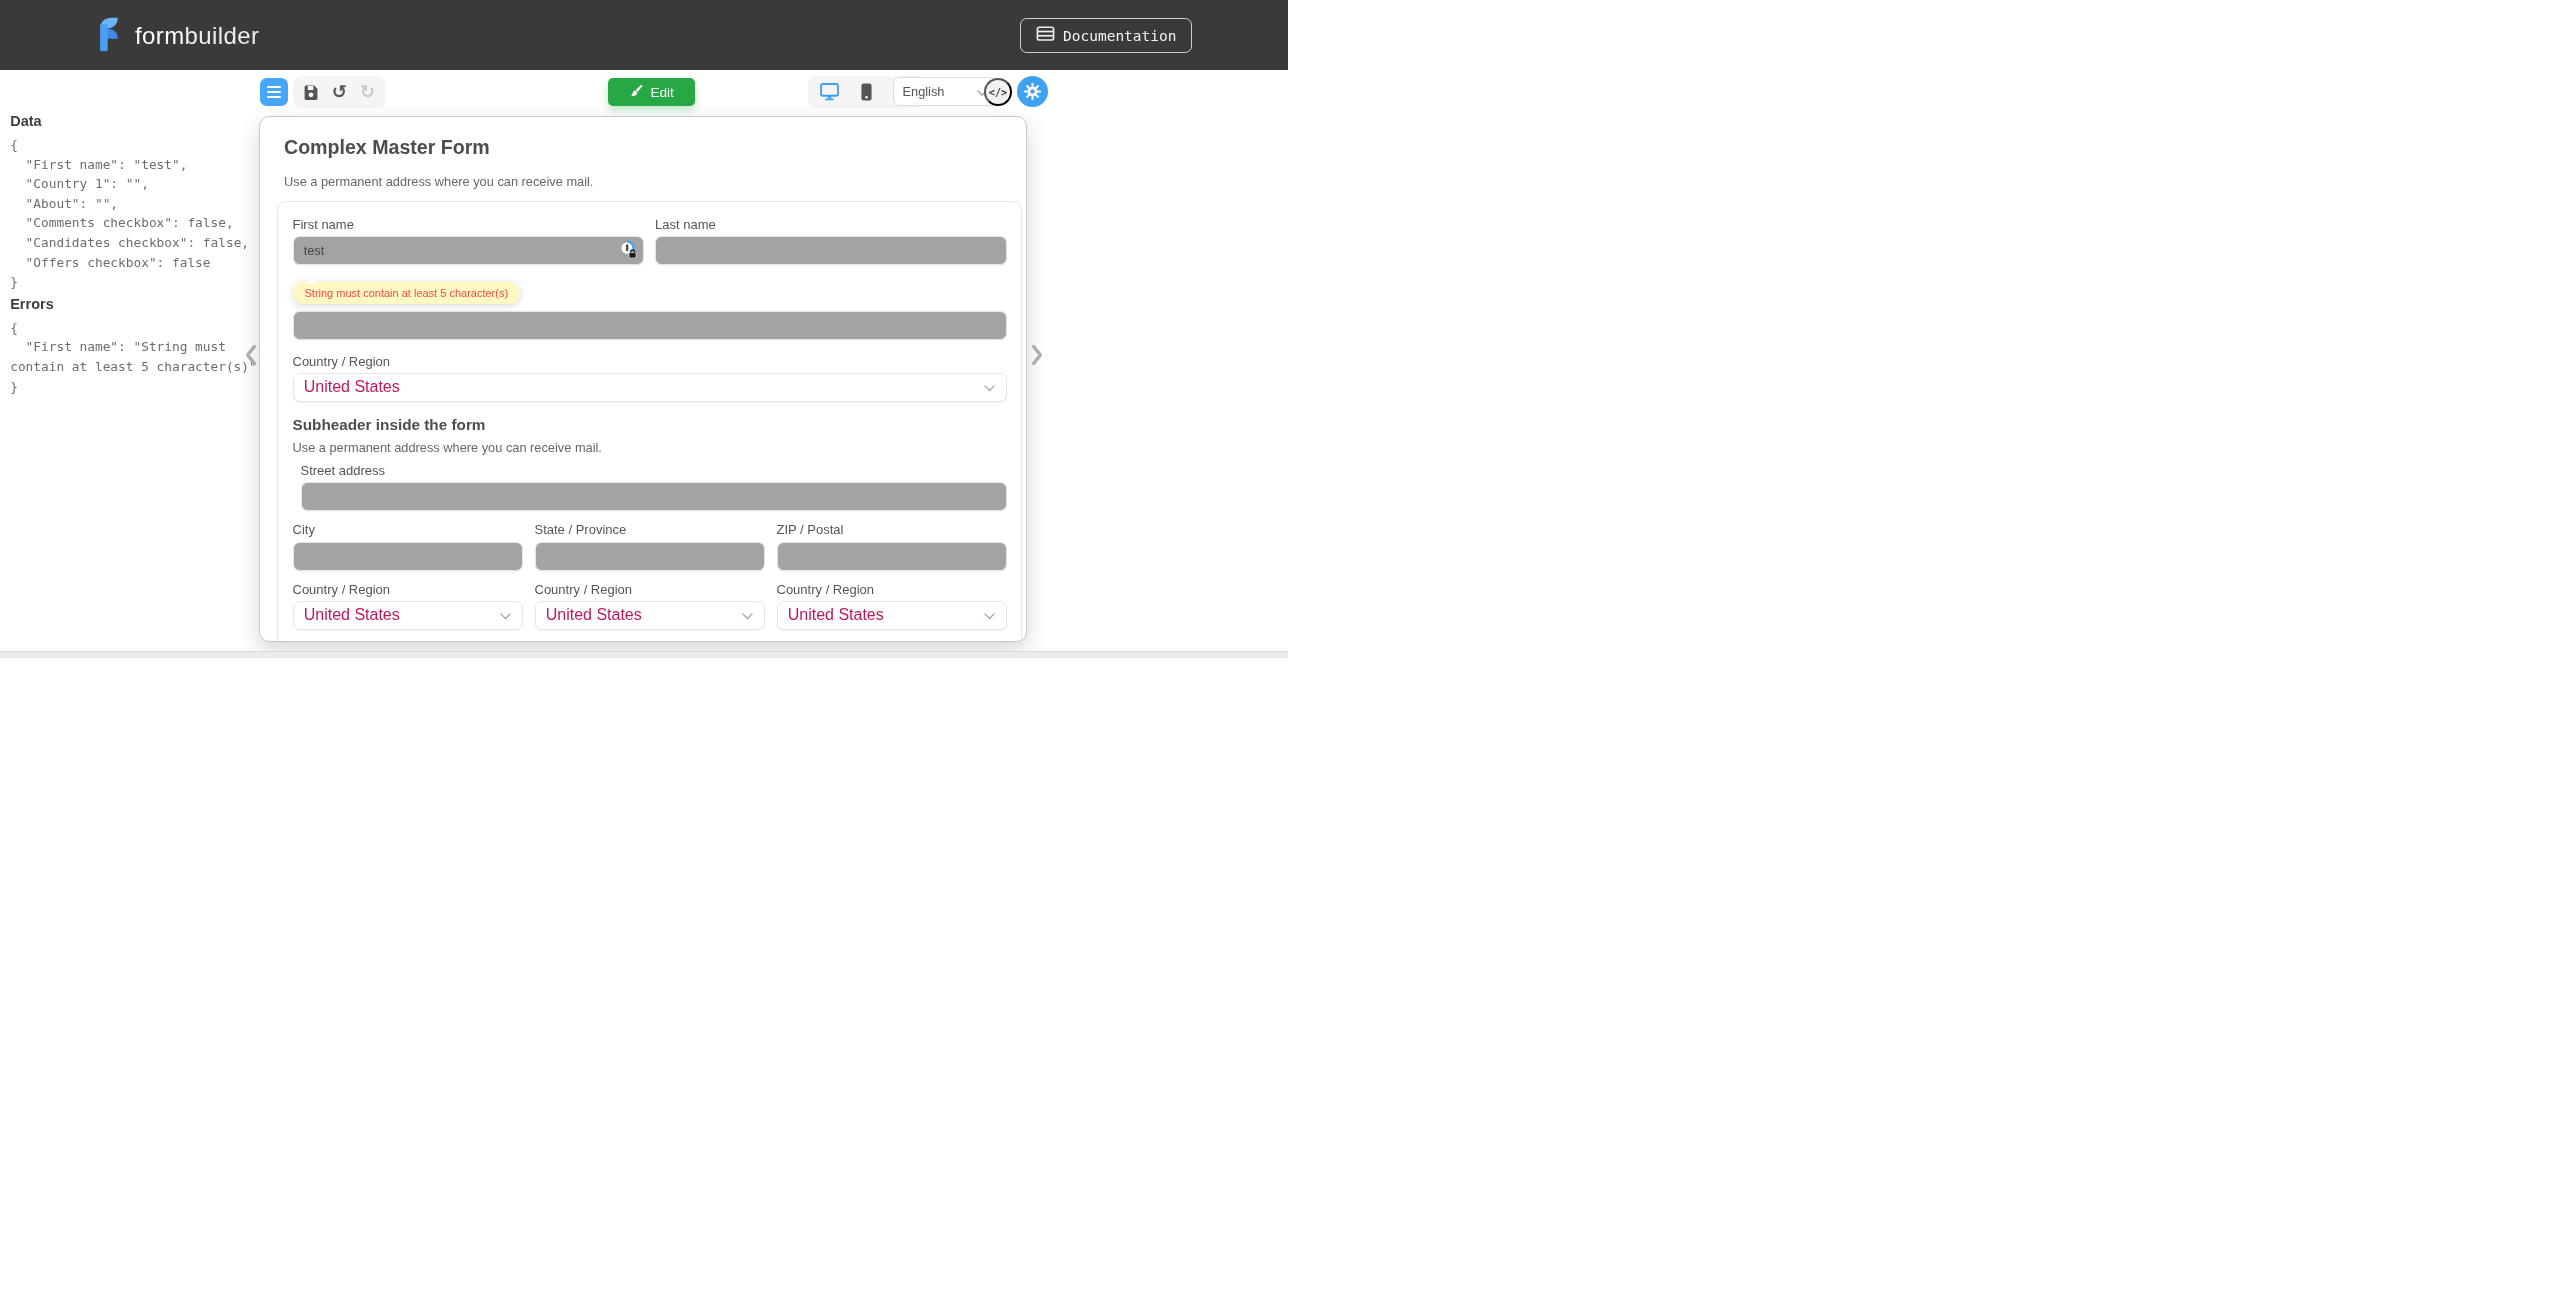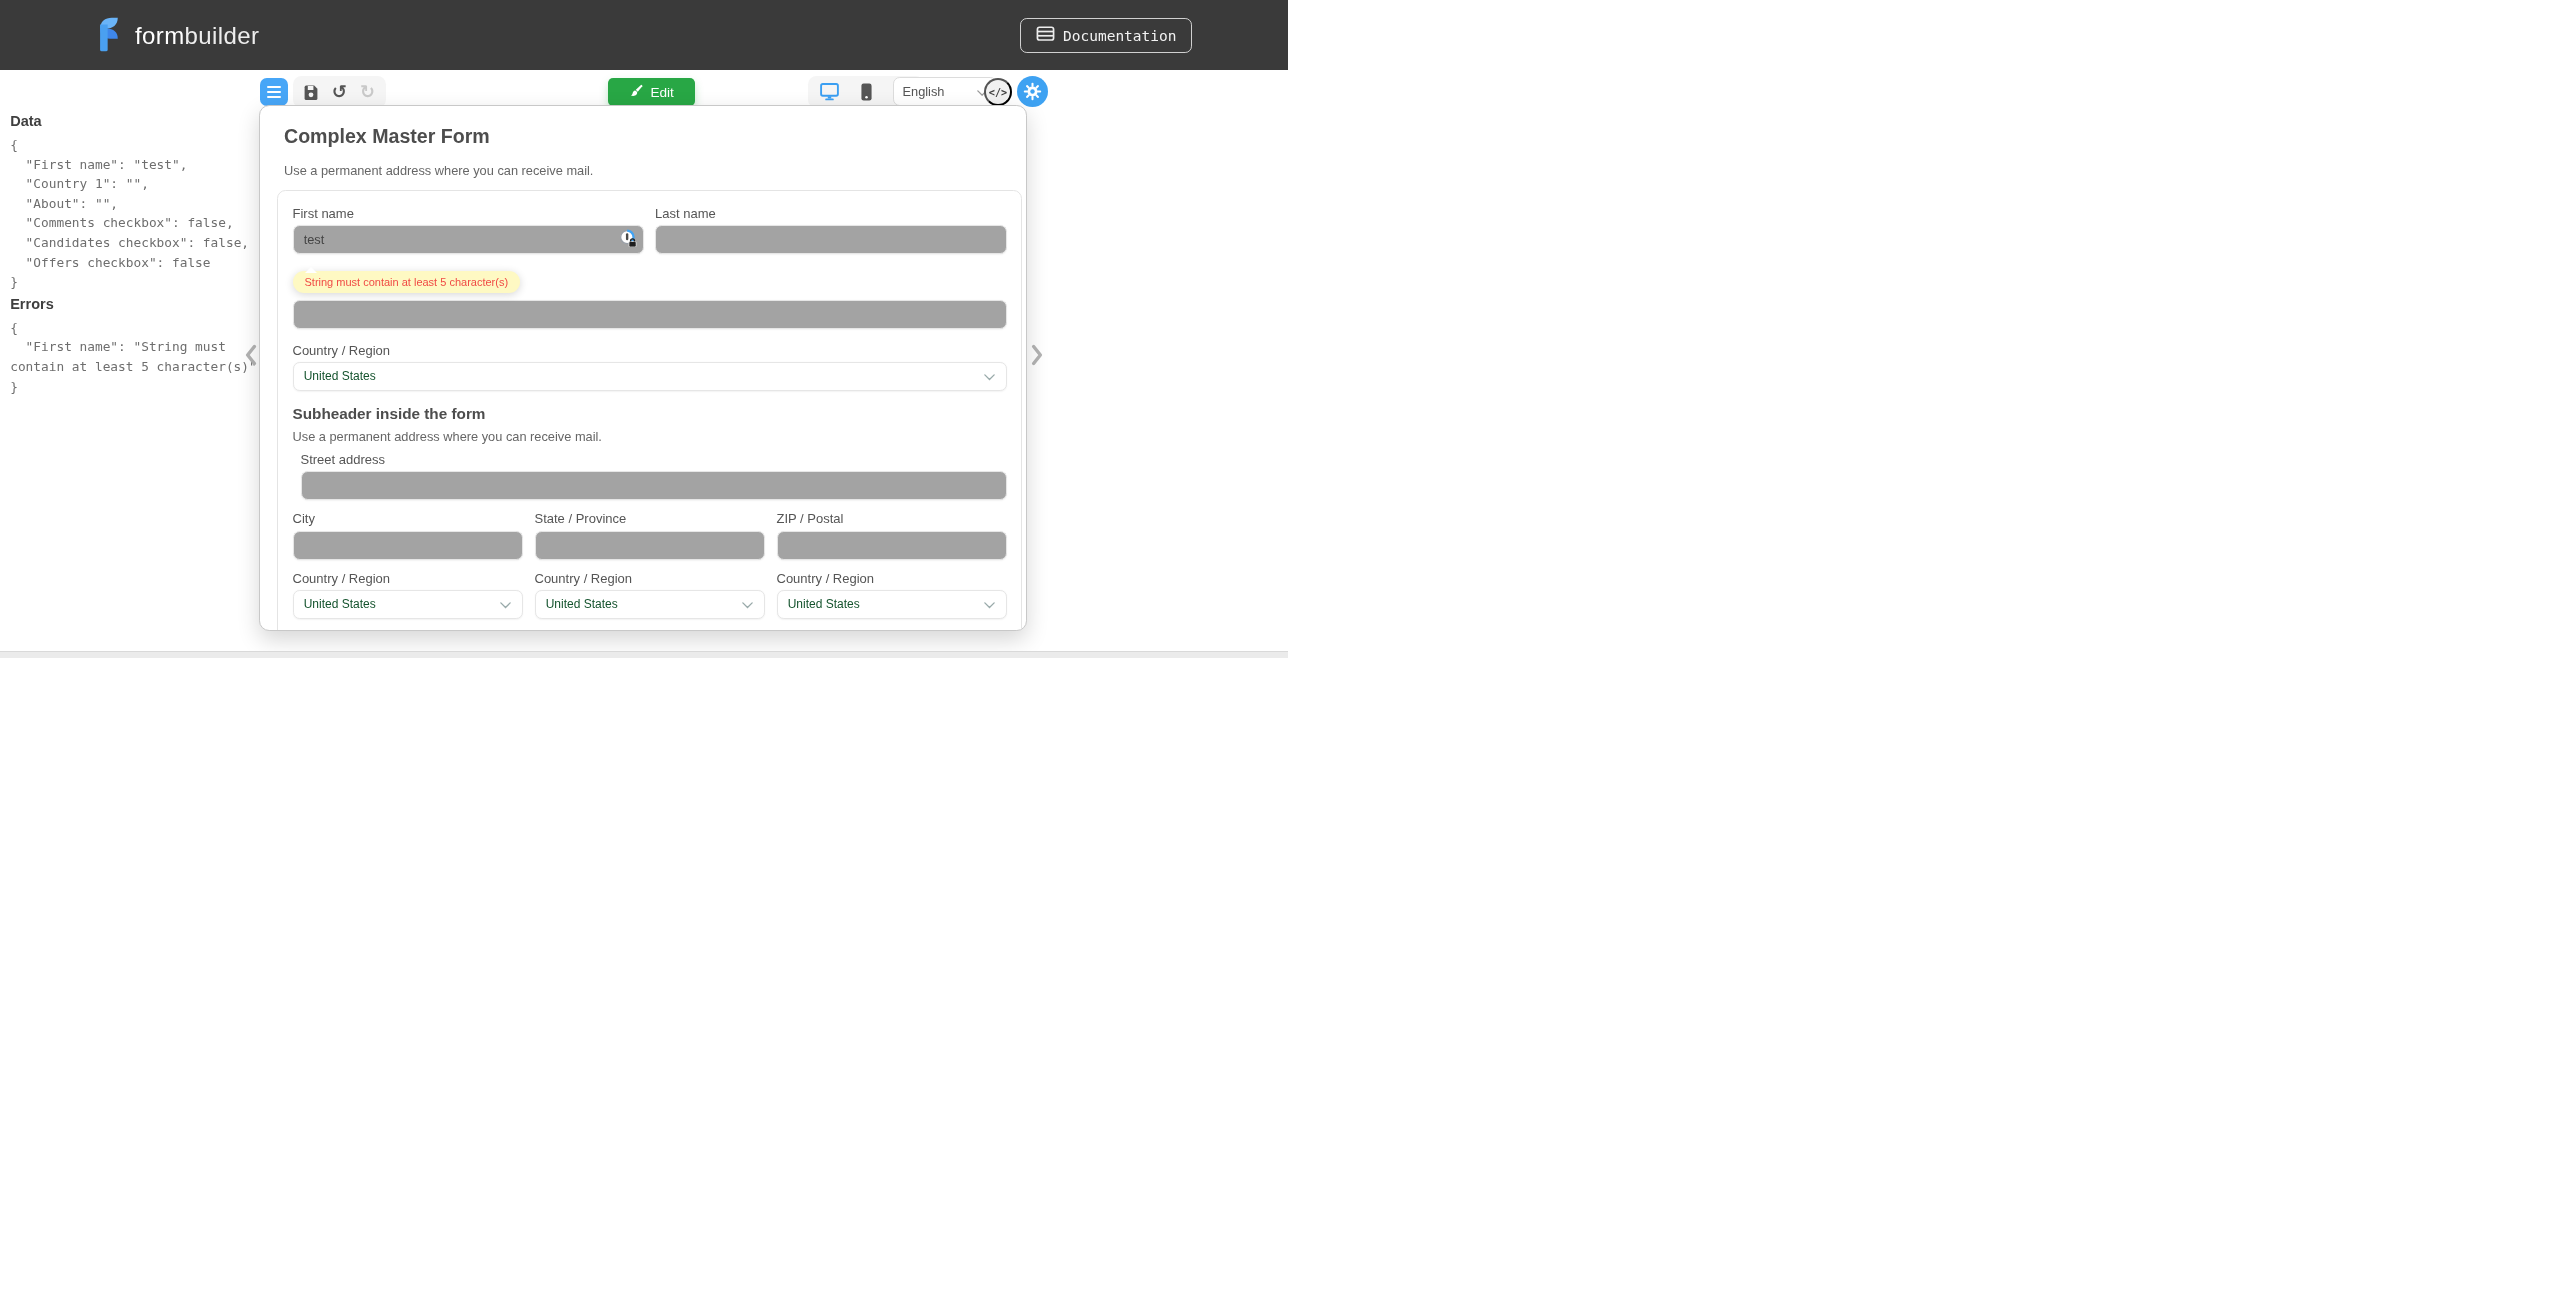--- a/index.html
+++ b/index.html
@@ -47,36 +47,36 @@
   .side-title { font-size:14.5px; font-weight:700; color:#3f3f3f; }
   .side-json { font-family:"DejaVu Sans Mono", monospace; font-size:12.8px; line-height:19.6px;
                color:#6e6e6e; white-space:pre-wrap; word-break:break-word; width:252px; margin:6px 0 0 0; }
   .side-title.errors { margin-top:4px; }
 
   
   .chev-left  { position:absolute; left:245px; top:344px; cursor:pointer; }
   .chev-right { position:absolute; left:1031px; top:344px; cursor:pointer; }
 
   
-  .card { position:absolute; left:259px; top:105px; width:768px; height:526px; background:#fff;
+  .card { position:absolute; left:259px; top:116px; width:768px; height:526px; background:#fff;
           border:0.9px solid #c8c8c8; border-radius:10.2px; overflow:hidden;
           box-shadow:0 8.5px 22px rgba(0,0,0,.16); }
   .card-title { margin:19px 0 0 24px; font-size:19.6px; font-weight:700; color:#4d4d4d; }
   .card-sub { margin:14.5px 0 0 24px; font-size:12.8px; color:#666; }
   .panel { margin:12.8px 0 0 17px; width:745px; height:681px; border:0.9px solid #e4e4e4;
            border-radius:8.5px; padding:14.5px; }
   .f-label { display:block; font-size:13px; color:#555; margin-bottom:4.3px; }
   .f-input { width:100%; height:29px; border:0.9px solid #e6e6e6; border-radius:6.8px; background:#a3a3a3;
              padding:0 10.2px; font-size:12.8px; color:#444; font-family:"Liberation Sans",sans-serif;
              box-shadow:0 0.9px 1.7px rgba(0,0,0,.05); outline:none; }
   .f-input::placeholder { color:#a8adb3; }
   .f-select { width:100%; height:29px; border:0.9px solid #e6e6e6; border-radius:6.8px; background:#fff;
               padding:0 10.2px; display:flex; align-items:center; justify-content:space-between;
               box-shadow:0 0.9px 1.7px rgba(0,0,0,.05); cursor:pointer; }
-  .f-select .ph { font-size:12px; color:#14532d;text-align:right; }
+  .f-select .ph { font-size:16px; color:#be185d;text-align:right; }
   .grid2 { display:grid; grid-template-columns:1fr 1fr; column-gap:11px; }
   .grid3 { display:grid; grid-template-columns:1fr 1fr 1fr; column-gap:12px; margin-top:11px; }
   .rel { position:relative; }
   .pw-icon { position:absolute; right:6.8px; top:23px; }
   .tooltip { display:inline-block; position:relative; margin-top:17px; background:#fef9c3; border-radius:12px;
              padding:5.1px 12px; font-size:11px; color:#f04a45; box-shadow:0 1.7px 8.5px rgba(0,0,0,.16); }
   .tooltip::before { content:""; position:absolute; top:-10.2px; left:12px; border:6px solid transparent;
                      border-bottom:6px solid #fff; }
   .about-input { margin-top:6.8px; }
   .block { margin-top:13.6px; }

